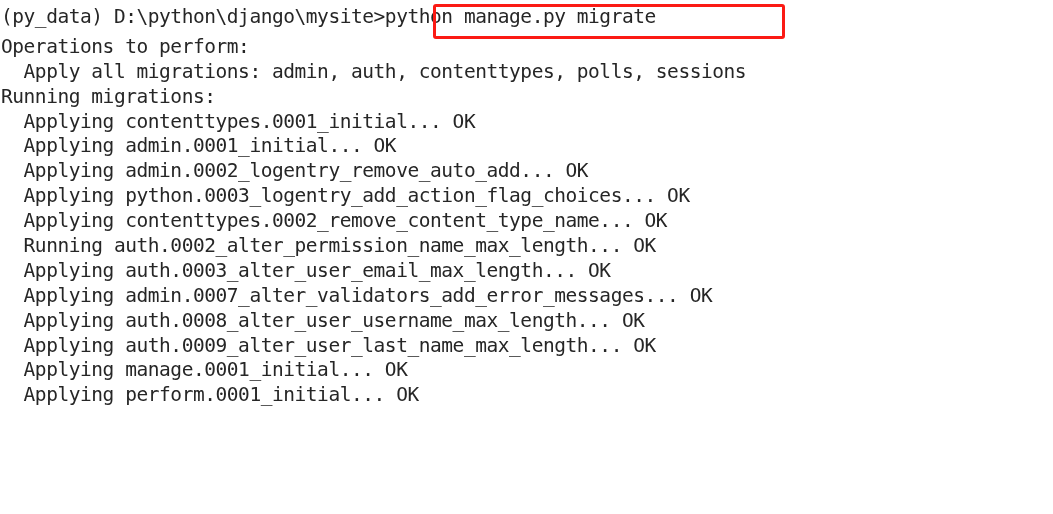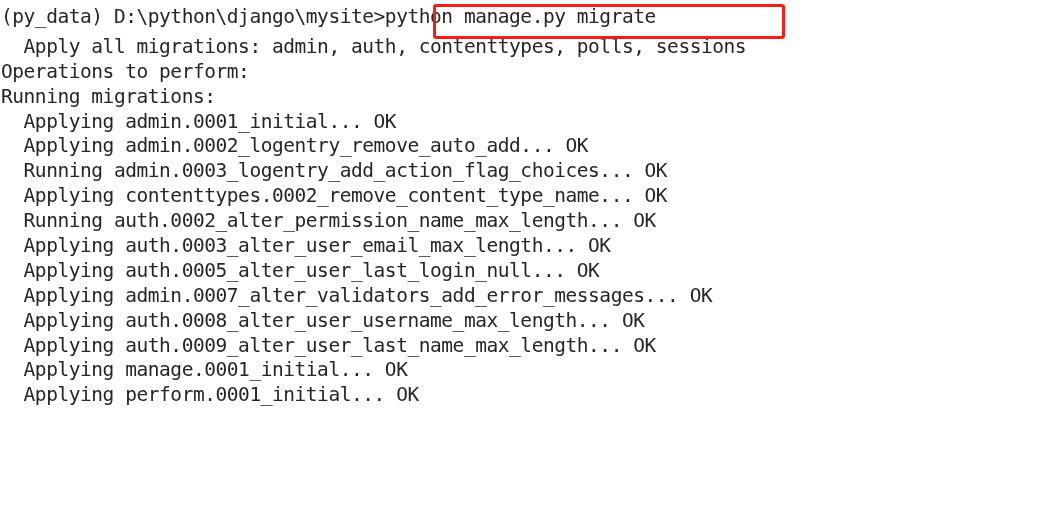--- a/index.html
+++ b/index.html
@@ -49,30 +49,30 @@
     box-sizing: border-box;
     pointer-events: none;
   }
 </style>
 </head>
 <body>
 
 <div id="screen" style="background: rgb(255, 255, 255);">
   <div id="console" style="color: rgb(38, 38, 38);">
       <div class="line">(py_data) D:\python\django\mysite&gt;python manage.py migrate</div>
+      <div class="line">Operations to perform:</div>
       <div class="line">  Apply all migrations: admin, auth, contenttypes, polls, sessions</div>
-      <div class="line">Operations to perform:</div>
       <div class="line">Running migrations:</div>
+      <div class="line">  Applying contenttypes.0001_initial... OK</div>
       <div class="line">  Applying admin.0001_initial... OK</div>
       <div class="line">  Applying admin.0002_logentry_remove_auto_add... OK</div>
-      <div class="line">  Running admin.0003_logentry_add_action_flag_choices... OK</div>
+      <div class="line">  Applying python.0003_logentry_add_action_flag_choices... OK</div>
       <div class="line">  Applying contenttypes.0002_remove_content_type_name... OK</div>
       <div class="line">  Running auth.0002_alter_permission_name_max_length... OK</div>
       <div class="line">  Applying auth.0003_alter_user_email_max_length... OK</div>
-      <div class="line">  Applying auth.0005_alter_user_last_login_null... OK</div>
       <div class="line">  Applying admin.0007_alter_validators_add_error_messages... OK</div>
       <div class="line">  Applying auth.0008_alter_user_username_max_length... OK</div>
       <div class="line">  Applying auth.0009_alter_user_last_name_max_length... OK</div>
       <div class="line">  Applying manage.0001_initial... OK</div>
       <div class="line">  Applying perform.0001_initial... OK</div>
     </div>
   <div id="highlight-box" style="border-color: rgb(251, 26, 20);"></div>
 </div>
 
 </body></html>

